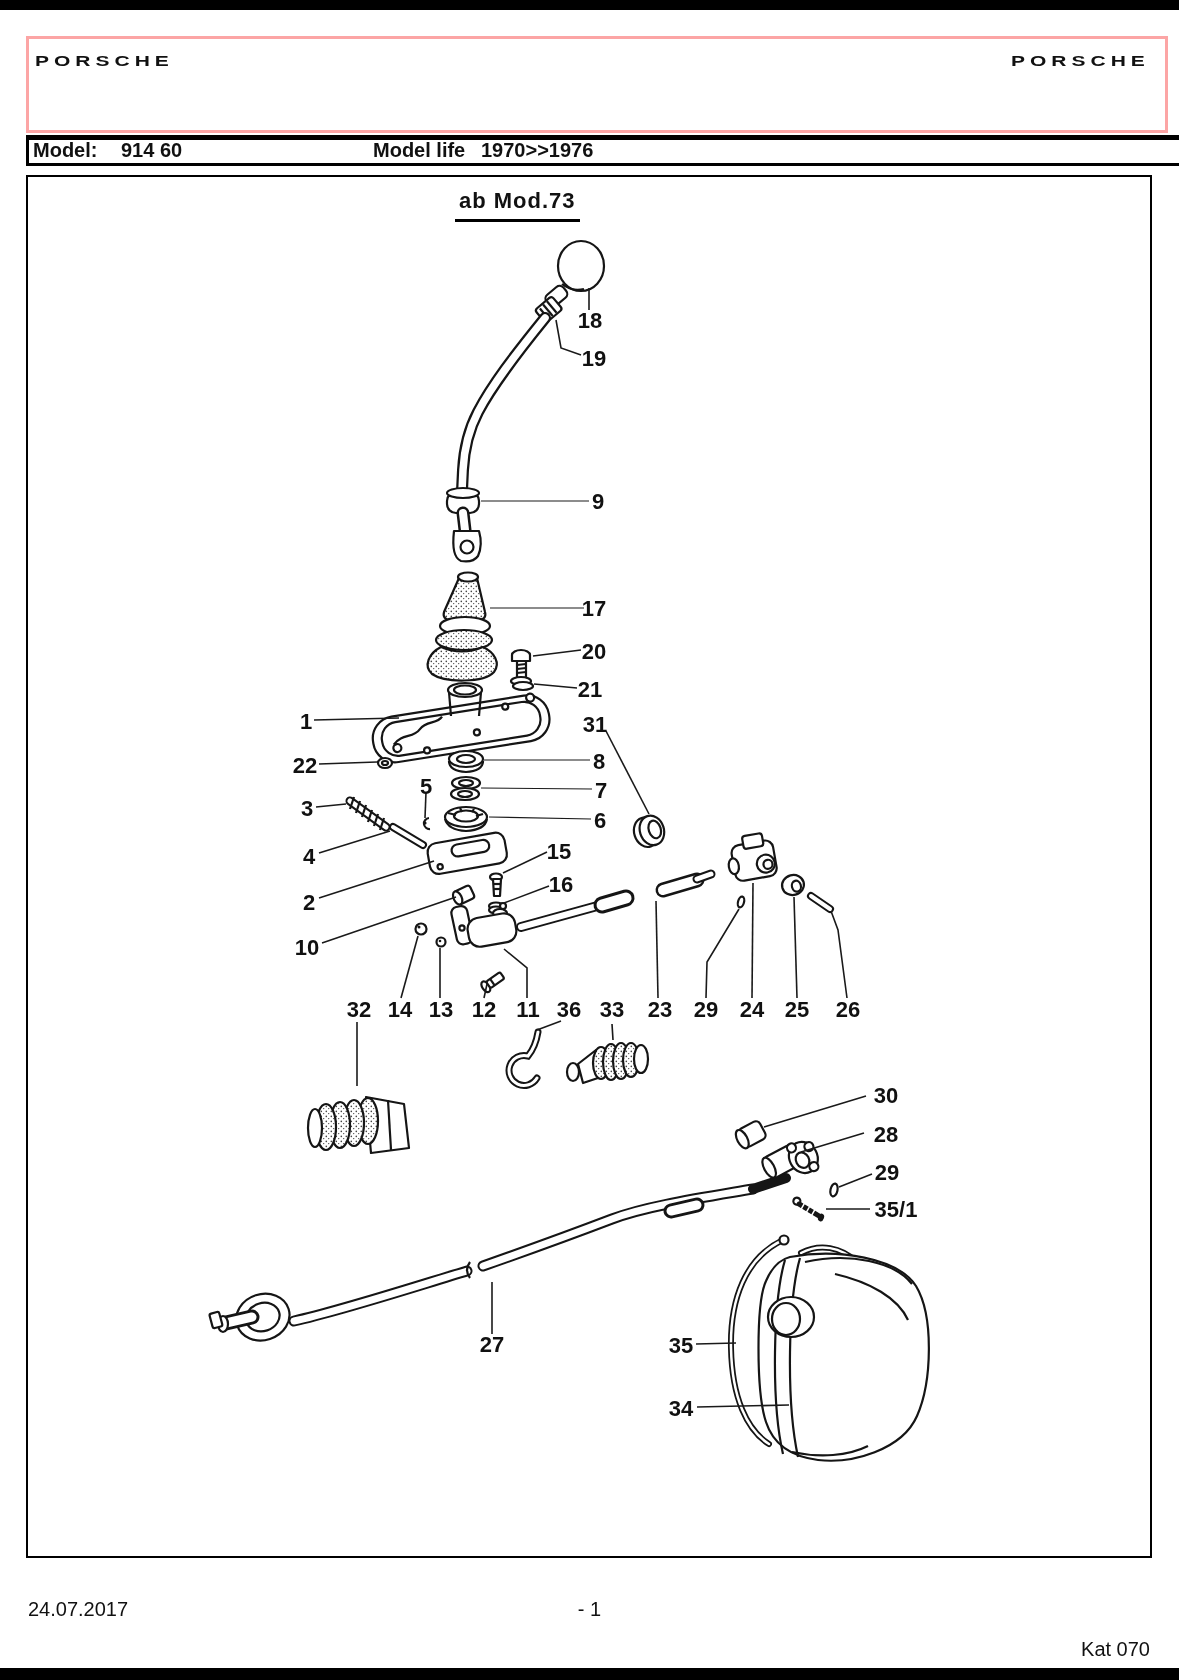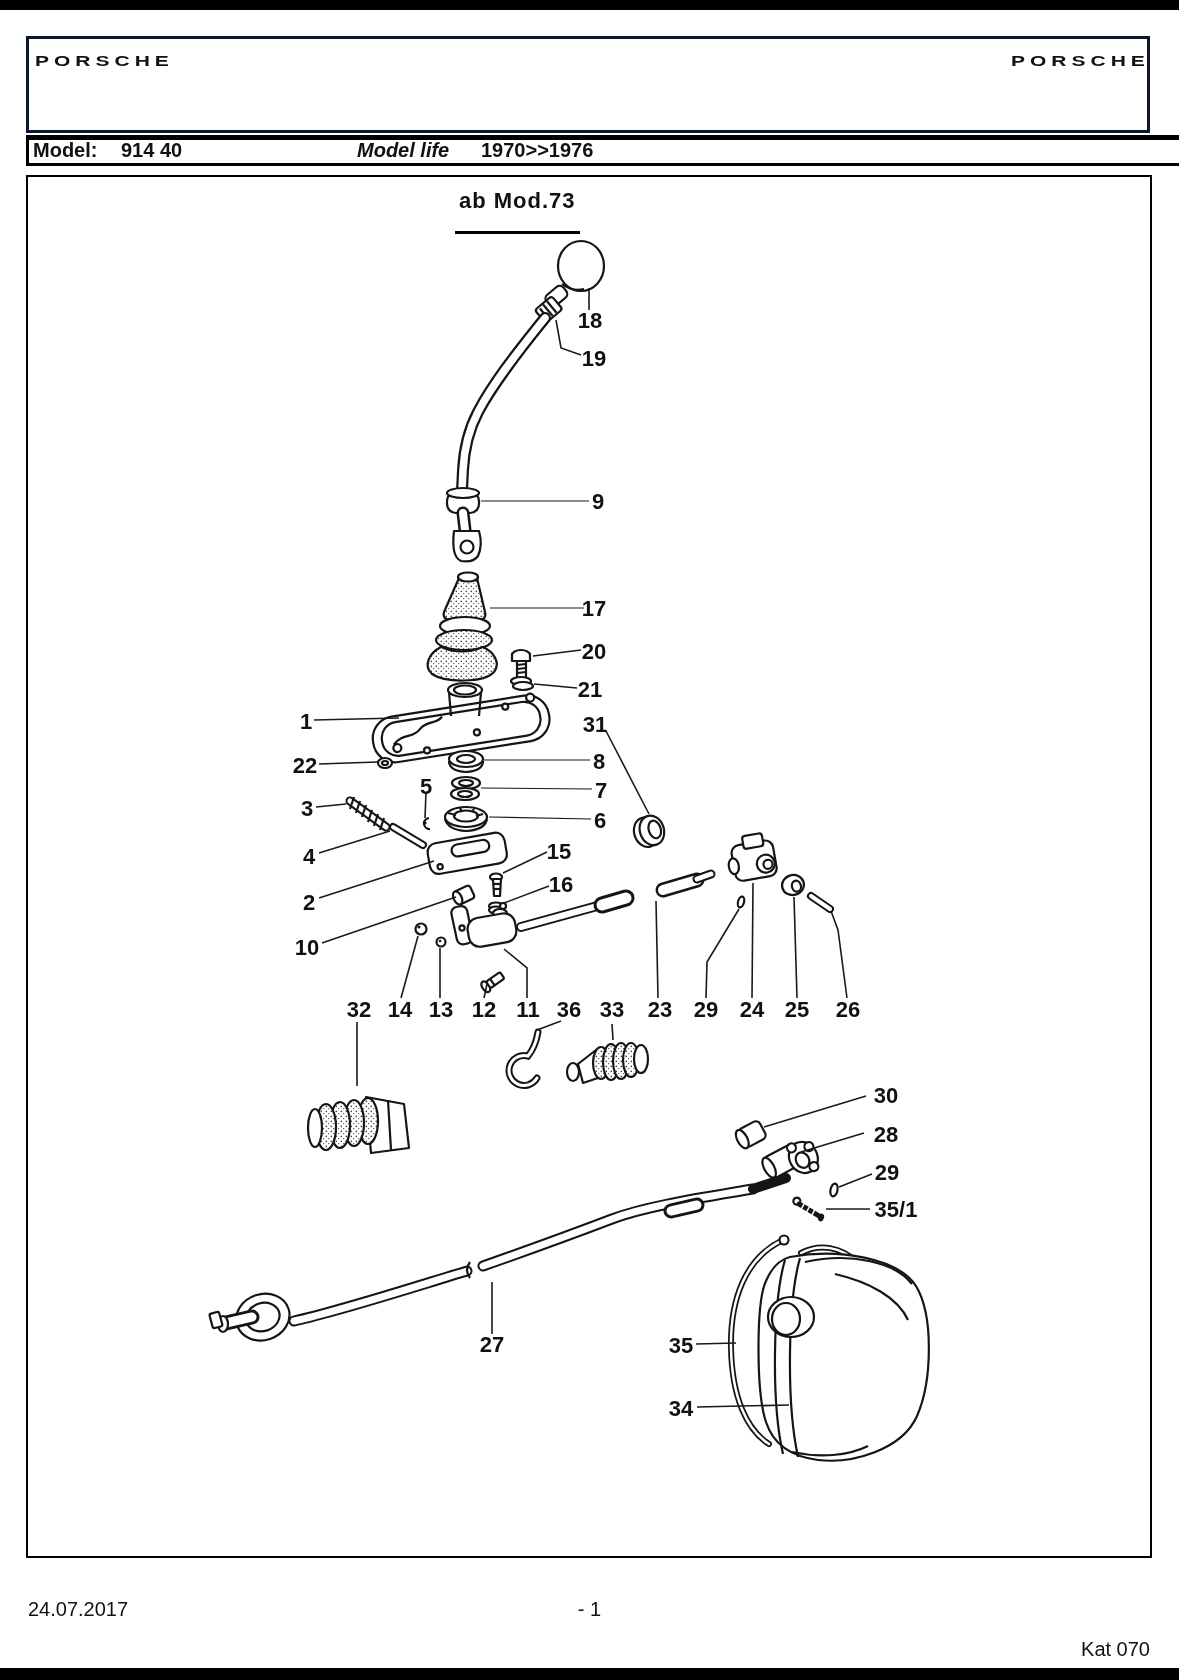--- a/index.html
+++ b/index.html
@@ -2,35 +2,35 @@
 <html><head>
 <meta charset="utf-8">
 <style>
   html,body{margin:0;padding:0;background:#e8e8e8;}
   .page{position:relative;width:1179px;height:1680px;background:#ffffff;overflow:hidden;
         font-family:"Liberation Sans",sans-serif;color:#111;}
   .bar{position:absolute;left:0;width:1179px;background:#000;}
   .bar.top{top:0;height:10px;}
   .bar.bottom{top:1668px;height:12px;}
   .header-box{position:absolute;left:26px;top:36px;width:1118px;height:91px;
-              border:3px solid #0f172a;}
+              border:3px solid #fca5a5;padding-left:18px;}
   .porsche-logo{position:absolute;top:14px;font-weight:700;font-size:21px;letter-spacing:5px;
                 transform:scaleY(.68);transform-origin:top left;white-space:nowrap;}
   .porsche-logo.left{left:6px;}
   .porsche-logo.right{left:982px;}
   .header-title{position:absolute;top:3px;left:0;width:100%;text-align:center;
                 font-size:29px;font-weight:700;}
   .model-bar{position:absolute;left:26px;top:135px;width:1118px;height:23px;
              border:3px solid #000;border-top-width:5px;font-size:20px;font-weight:700;padding-left:44px;}
   .model-bar span{position:absolute;top:-1px;white-space:nowrap;}
-  .m-label{left:4px;} .m-value{left:92px;} .l-label{left:328px;font-style:italic;} .l-value{left:452px;text-align:right;}
+  .m-label{left:4px;} .m-value{left:92px;} .l-label{left:344px;} .l-value{left:452px;text-align:right;}
   .content-box{position:absolute;left:26px;top:175px;width:1122px;height:1379px;
                border:2px solid #000;}
   .diagram-caption{position:absolute;left:455px;top:188px;font-size:22px;font-weight:700;
-                   border-bottom:3px solid #000;padding:0 4px 17px 4px;letter-spacing:1px;}
+                   border-bottom:3px solid #000;padding:0 4px 5px 4px;letter-spacing:1px;}
   .footer{position:absolute;left:0;top:1598px;width:1179px;height:24px;font-size:20px;}
   .f-date{position:absolute;left:28px;}
   .f-page{position:absolute;left:0;width:100%;text-align:center;}
   .f-cat{position:absolute;right:29px;margin-top:40px;}
   svg.diagram{position:absolute;left:0;top:0;width:1179px;height:1680px;}
   svg.diagram .ink{stroke:#151515;stroke-width:2.2;fill:none;stroke-linejoin:round;}
   svg.diagram .fw{stroke:#151515;stroke-width:2.2;fill:#ffffff;stroke-linejoin:round;}
   svg.diagram .stip{stroke:#151515;stroke-width:2.2;fill:url(#stipdots);stroke-linejoin:round;}
   svg.diagram .tubeK{stroke:#151515;fill:none;stroke-linecap:round;}
   svg.diagram .tubeW{stroke:#ffffff;fill:none;stroke-linecap:round;}
@@ -44,21 +44,21 @@
 <div class="page">
   <div class="bar top"></div>
 
   <div class="header-box">
     <div class="porsche-logo left">PORSCHE</div>
     <div class="porsche-logo right">PORSCHE</div>
   </div>
 
   <div class="model-bar">
     <span class="m-label">Model:</span>
-    <span class="m-value">914 40</span>
+    <span class="m-value">914 60</span>
     <span class="l-label">Model life</span>
     <span class="l-value">1970&gt;&gt;1976</span>
   </div>
 
   <div class="content-box"></div>
   <div class="diagram-caption">ab Mod.73</div>
 
   <svg class="diagram" viewBox="0 0 1179 1680">
     <defs>
       <pattern id="stipdots" width="5" height="5" patternUnits="userSpaceOnUse">

